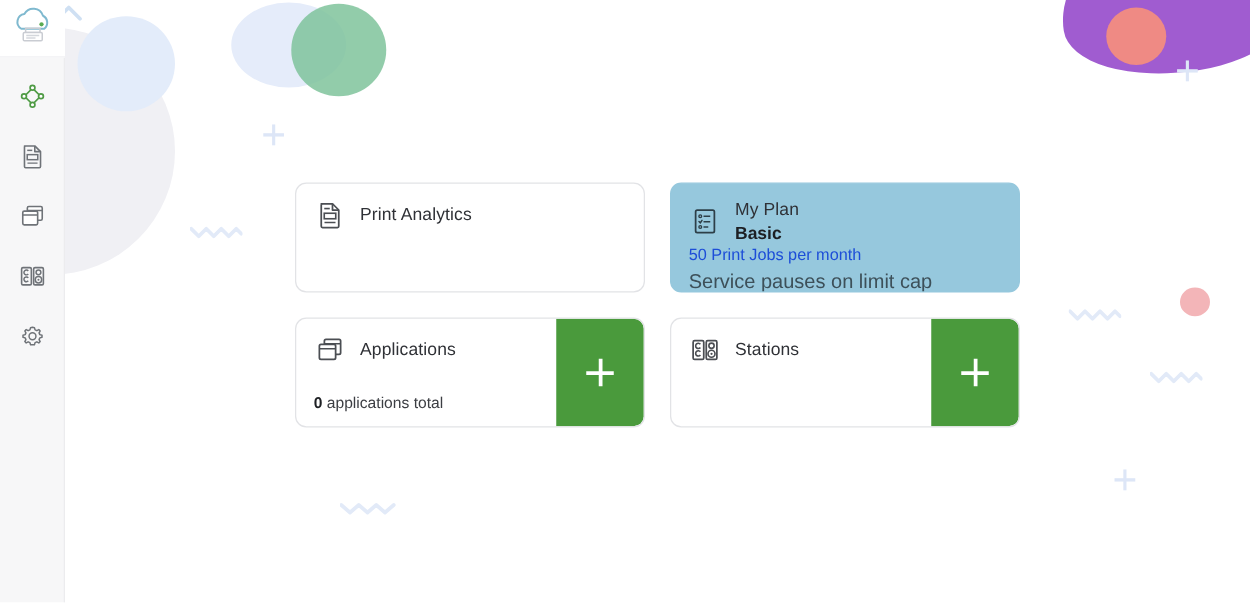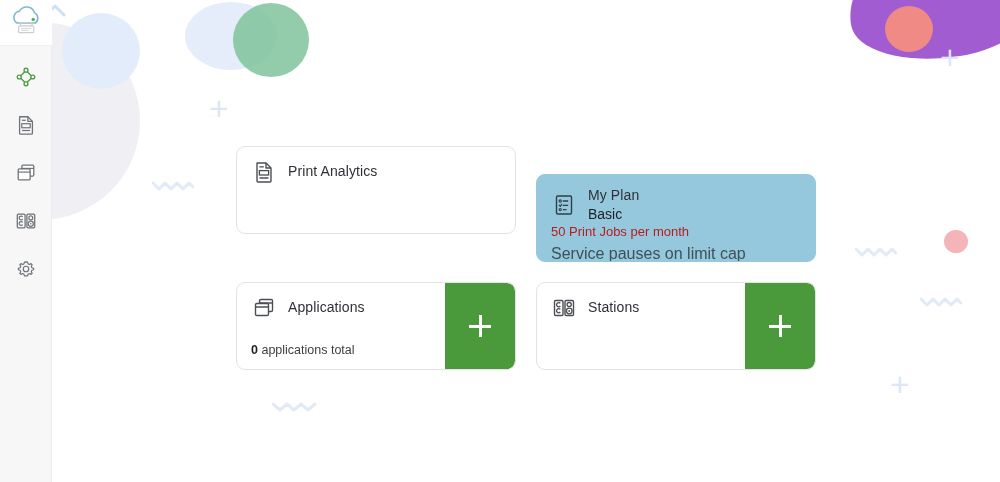--- a/index.html
+++ b/index.html
@@ -72,32 +72,32 @@
     grid-gap: 20px 20px;
     z-index: 3;
   }
   .card {
     position: relative; width: 280px; height: 88px;
     background: #ffffff;
     border: 1px solid #e2e3e6;
     border-radius: 9px;
     display: flex; overflow: hidden;
   }
-  .card.plan { background: #96c8dd; border-color: #96c8dd; margin-top: 28px; }
+  .card.plan { background: #96c8dd; border-color: #96c8dd; }
 
   .card-body { flex: 1 1 auto; padding: 12px 14px 10px 14px; display: flex; flex-direction: column; }
   .card-head { display: flex; align-items: center; gap: 11px; }
   .card-icon { width: 26px; height: 26px; flex: 0 0 26px; display: flex; align-items: center; justify-content: center; }
   .card-title { font-size: 14px; color: #2f3136; letter-spacing: .1px; }
-  .card-subtitle { font-size: 14px; font-weight: normal; color: #1d1f23; margin-top: 1px; }
+  .card-subtitle { font-size: 14px; font-weight: bold; color: #1d1f23; margin-top: 1px; }
   .title-stack { display: flex; flex-direction: column; line-height: 1.25; }
 
   .card-stats { margin-top: auto; font-size: 12.5px; color: #3c3e43; line-height: 1.35; }
   .card-stats b { color: #1d1f23; }
-  .plan-main { font-size: 13px; color: #b91c1c; }
+  .plan-main { font-size: 13px; color: #1d4ed8; }
   .plan-note { font-size: 16px; color: #3d5059; margin-top: 2px; }
 
   .add-btn {
     flex: 0 0 70px; width: 70px;
     background: #4a9a3c;
     display: flex; align-items: center; justify-content: center;
     cursor: pointer;
     border-radius: 0 8px 8px 0;
   }
   .add-btn .plus-glyph {

